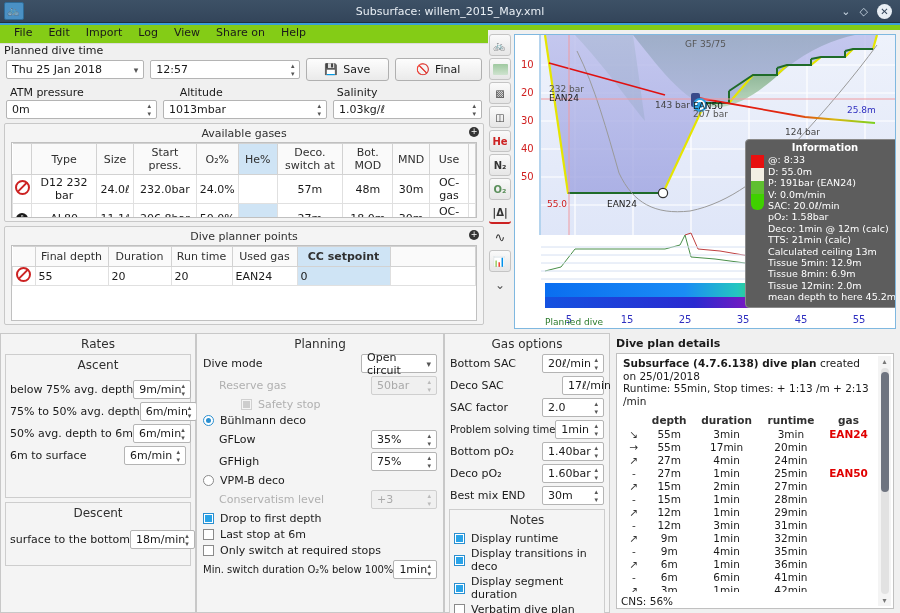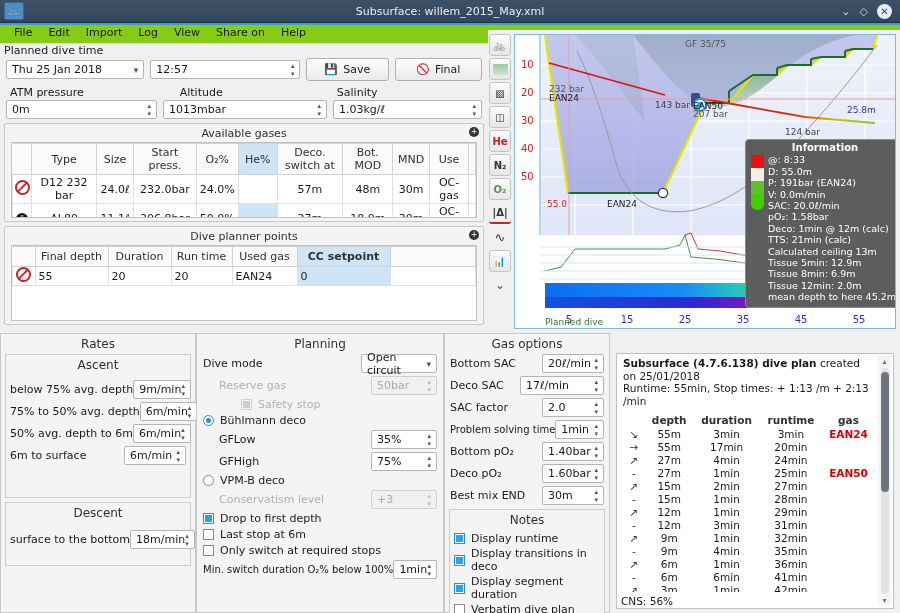--- a/index.html
+++ b/index.html
@@ -474,21 +474,21 @@
           <span class="fld spin" style="width:62px">
             <span>20ℓ/min</span>
             <span class="arw">
                 <i style="font-style:normal">▴</i>
                 <i style="font-style:normal">▾</i>
               </span>
           </span>
         </div>
         <div class="lblrow">
           <span class="lab">Deco SAC</span>
-          <span class="fld spin" style="width:84px">
+          <span class="fld spin" style="width:42px">
             <span>17ℓ/min</span>
             <span class="arw">
                 <i style="font-style:normal">▴</i>
                 <i style="font-style:normal">▾</i>
               </span>
           </span>
         </div>
         <div class="lblrow">
           <span class="lab">SAC factor</span>
           <span class="fld spin" style="width:62px">
@@ -746,20 +746,21 @@
             <div>Tissue 8min: 6.9m</div>
             <div>Tissue 12min: 2.0m</div>
             <div>mean depth to here 45.2m</div>
           </div>
         </div>
       </div>
     </div>
   </div>
 
   <div class="details">
+    <div class="dtitle">Dive plan details</div>
     <div class="dbox">
       <div class="dcontent">
         <div><b>Subsurface (4.7.6.138) dive plan</b><span> created on 25/01/2018</span></div>
         <div>Runtime: 55min, Stop times: + 1:13 /m + 2:13 /min</div>
         <table class="ptable">
           <thead>
               <tr>
             <th></th>
             <th>depth</th>
             <th>duration</th>

